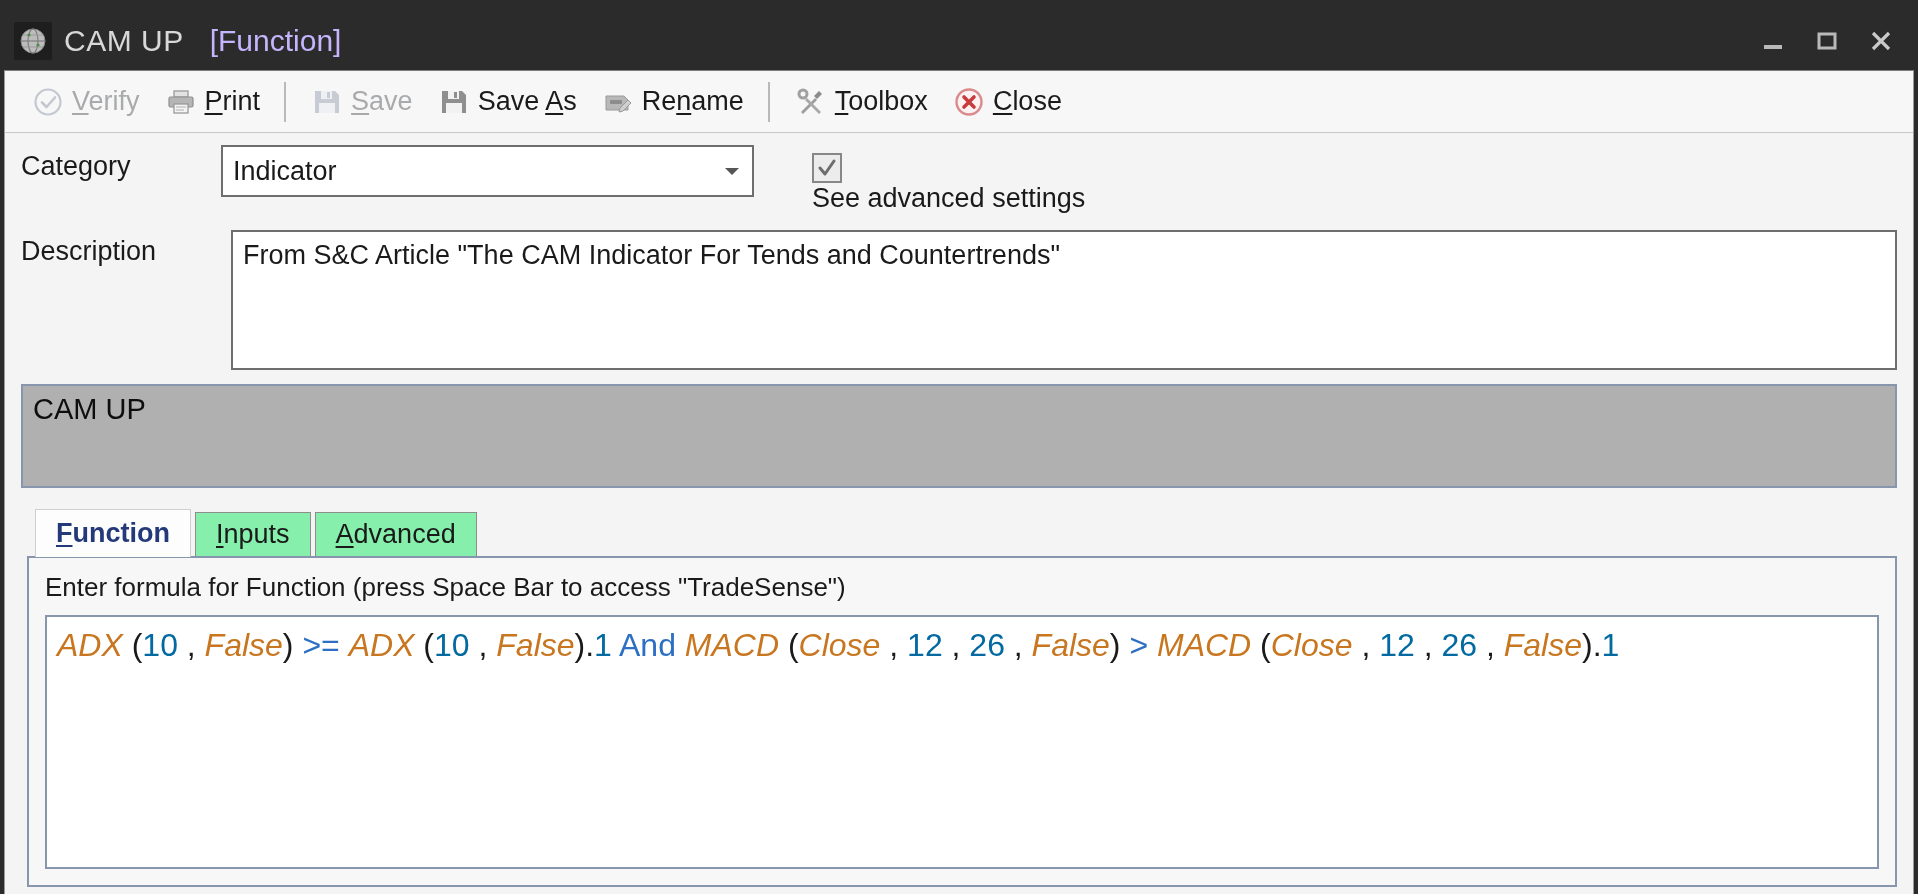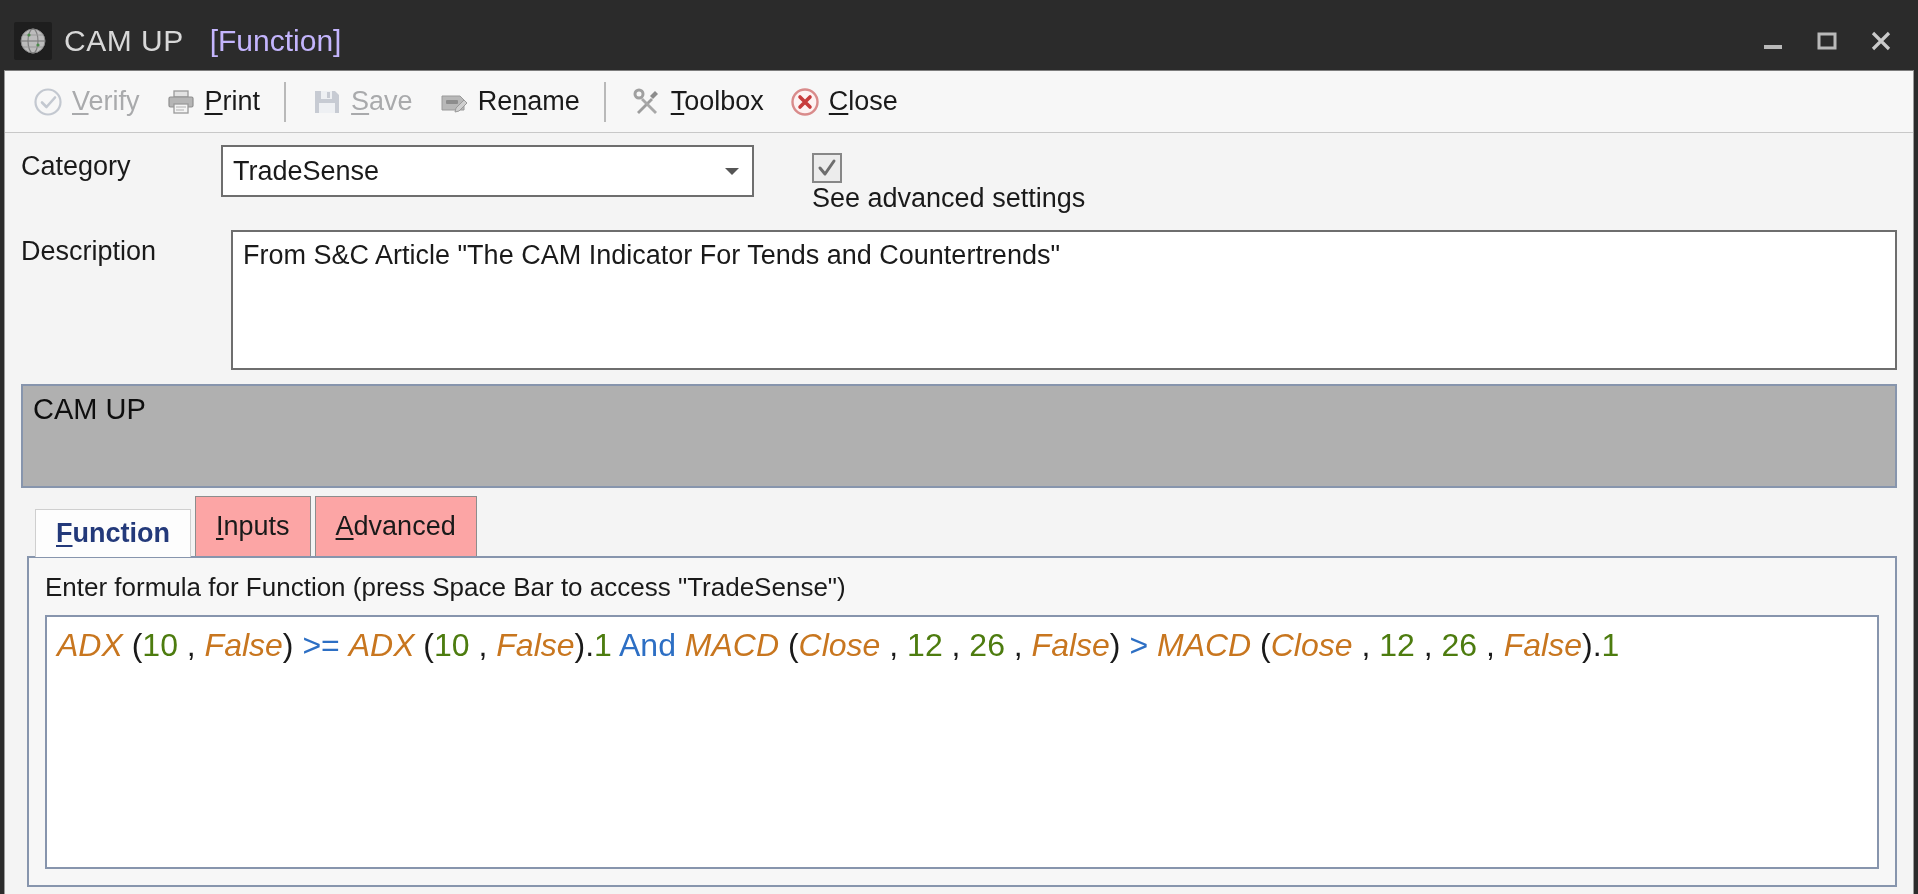--- a/index.html
+++ b/index.html
@@ -227,27 +227,27 @@
   .tab-strip {
     display: flex;
     align-items: flex-end;
     height: 48px;
     min-height: 48px;
     position: relative;
     z-index: 2;
     padding-left: 8px;
   }
   .tab {
-    height: 60px;
+    height: 44px;
     display: flex;
     align-items: center;
     padding: 0 20px;
     font-size: 27px;
     color: #1a1a1a;
-    background: #fca5a5;
+    background: #86efac;
     border: 1px solid #8d8d8d;
     border-bottom: none;
     margin-right: 4px;
     box-sizing: border-box;
     cursor: default;
     white-space: nowrap;
   }
   .tab.active {
     background: #fdfdfd;
     border-color: #cfcfcf;
@@ -285,21 +285,21 @@
     font-size: 32px;
     font-style: italic;
     color: #c8761f;
     line-height: 1.3;
     overflow: hidden;
     min-height: 0;
     cursor: text;
   }
   .formula-box .op { color: #2d6fc4; font-style: normal; }
   .formula-box .kw { color: #2d6fc4; font-style: normal; }
-  .formula-box .num { color: #4d7c0f; font-style: normal; }
+  .formula-box .num { color: #0369a1; font-style: normal; }
   .formula-box .punc { color: #1a1a1a; font-style: normal; }
   .formula-box .fn { color: #c8761f; font-style: italic; }
   .formula-box .arg { color: #c8761f; font-style: italic; }
 </style>
 </head>
 <body>
 
 <div class="window">
 
   <div class="titlebar">
@@ -367,20 +367,31 @@
           <svg width="32" height="32" viewBox="0 0 32 32">
             <path d="M4 5 H24 L28 9 V27 H4 Z" fill="#c7cbd3"></path>
             <rect x="10" y="5" width="11" height="8" fill="#eef0f3"></rect>
             <rect x="16" y="6" width="3" height="6" fill="#c7cbd3"></rect>
             <rect x="8" y="17" width="16" height="10" fill="#eef0f3"></rect>
           </svg>
         </span>
         <span class="tb-label"><span class="u">S</span>ave</span>
       </div>
 
+      <div class="tb-item">
+        <span class="tb-ico">
+          <svg width="32" height="32" viewBox="0 0 32 32">
+            <path d="M4 5 H24 L28 9 V27 H4 Z" fill="#8f8f8f"></path>
+            <rect x="10" y="5" width="11" height="8" fill="#f2f2f2"></rect>
+            <rect x="16" y="6" width="3" height="6" fill="#8f8f8f"></rect>
+            <rect x="8" y="17" width="16" height="10" fill="#f2f2f2"></rect>
+          </svg>
+        </span>
+        <span class="tb-label">Save <span class="u">A</span>s</span>
+      </div>
 
       <div class="tb-item">
         <span class="tb-ico">
           <svg width="32" height="32" viewBox="0 0 32 32">
             <path d="M4 10 H22 L26 14 V24 H4 Z" fill="#b8b8b8" stroke="#9a9a9a" stroke-width="1"></path>
             <rect x="8" y="14" width="12" height="4" rx="1" fill="#8d8d8d"></rect>
             <path d="M18 22 L26 14 L29 17 L21 25 L17 26 Z" fill="#cfcfcf" stroke="#9a9a9a" stroke-width="1"></path>
           </svg>
         </span>
         <span class="tb-label">Re<span class="u">n</span>ame</span>
@@ -410,21 +421,21 @@
         </span>
         <span class="tb-label"><span class="u">C</span>lose</span>
       </div>
     </div>
 
     <div class="form-area">
 
       <div class="row cat-row">
         <div class="row-label">Category</div>
         <div class="combo">
-          <span class="combo-value">TradeSense</span>
+          <span class="combo-value">Indicator</span>
           <span class="combo-arrow">
             <svg width="18" height="12" viewBox="0 0 18 12">
                 <path d="M2 3 L9 10 L16 3 Z" fill="#555"></path>
               </svg>
           </span>
         </div>
         <div class="chk-wrap">
           <span class="chk-box">
             <svg width="22" height="22" viewBox="0 0 22 22">
               <path d="M4 11 L9 17 L18 4" fill="none" stroke="#6d6d6d" stroke-width="3" stroke-linecap="round" stroke-linejoin="round"></path>

